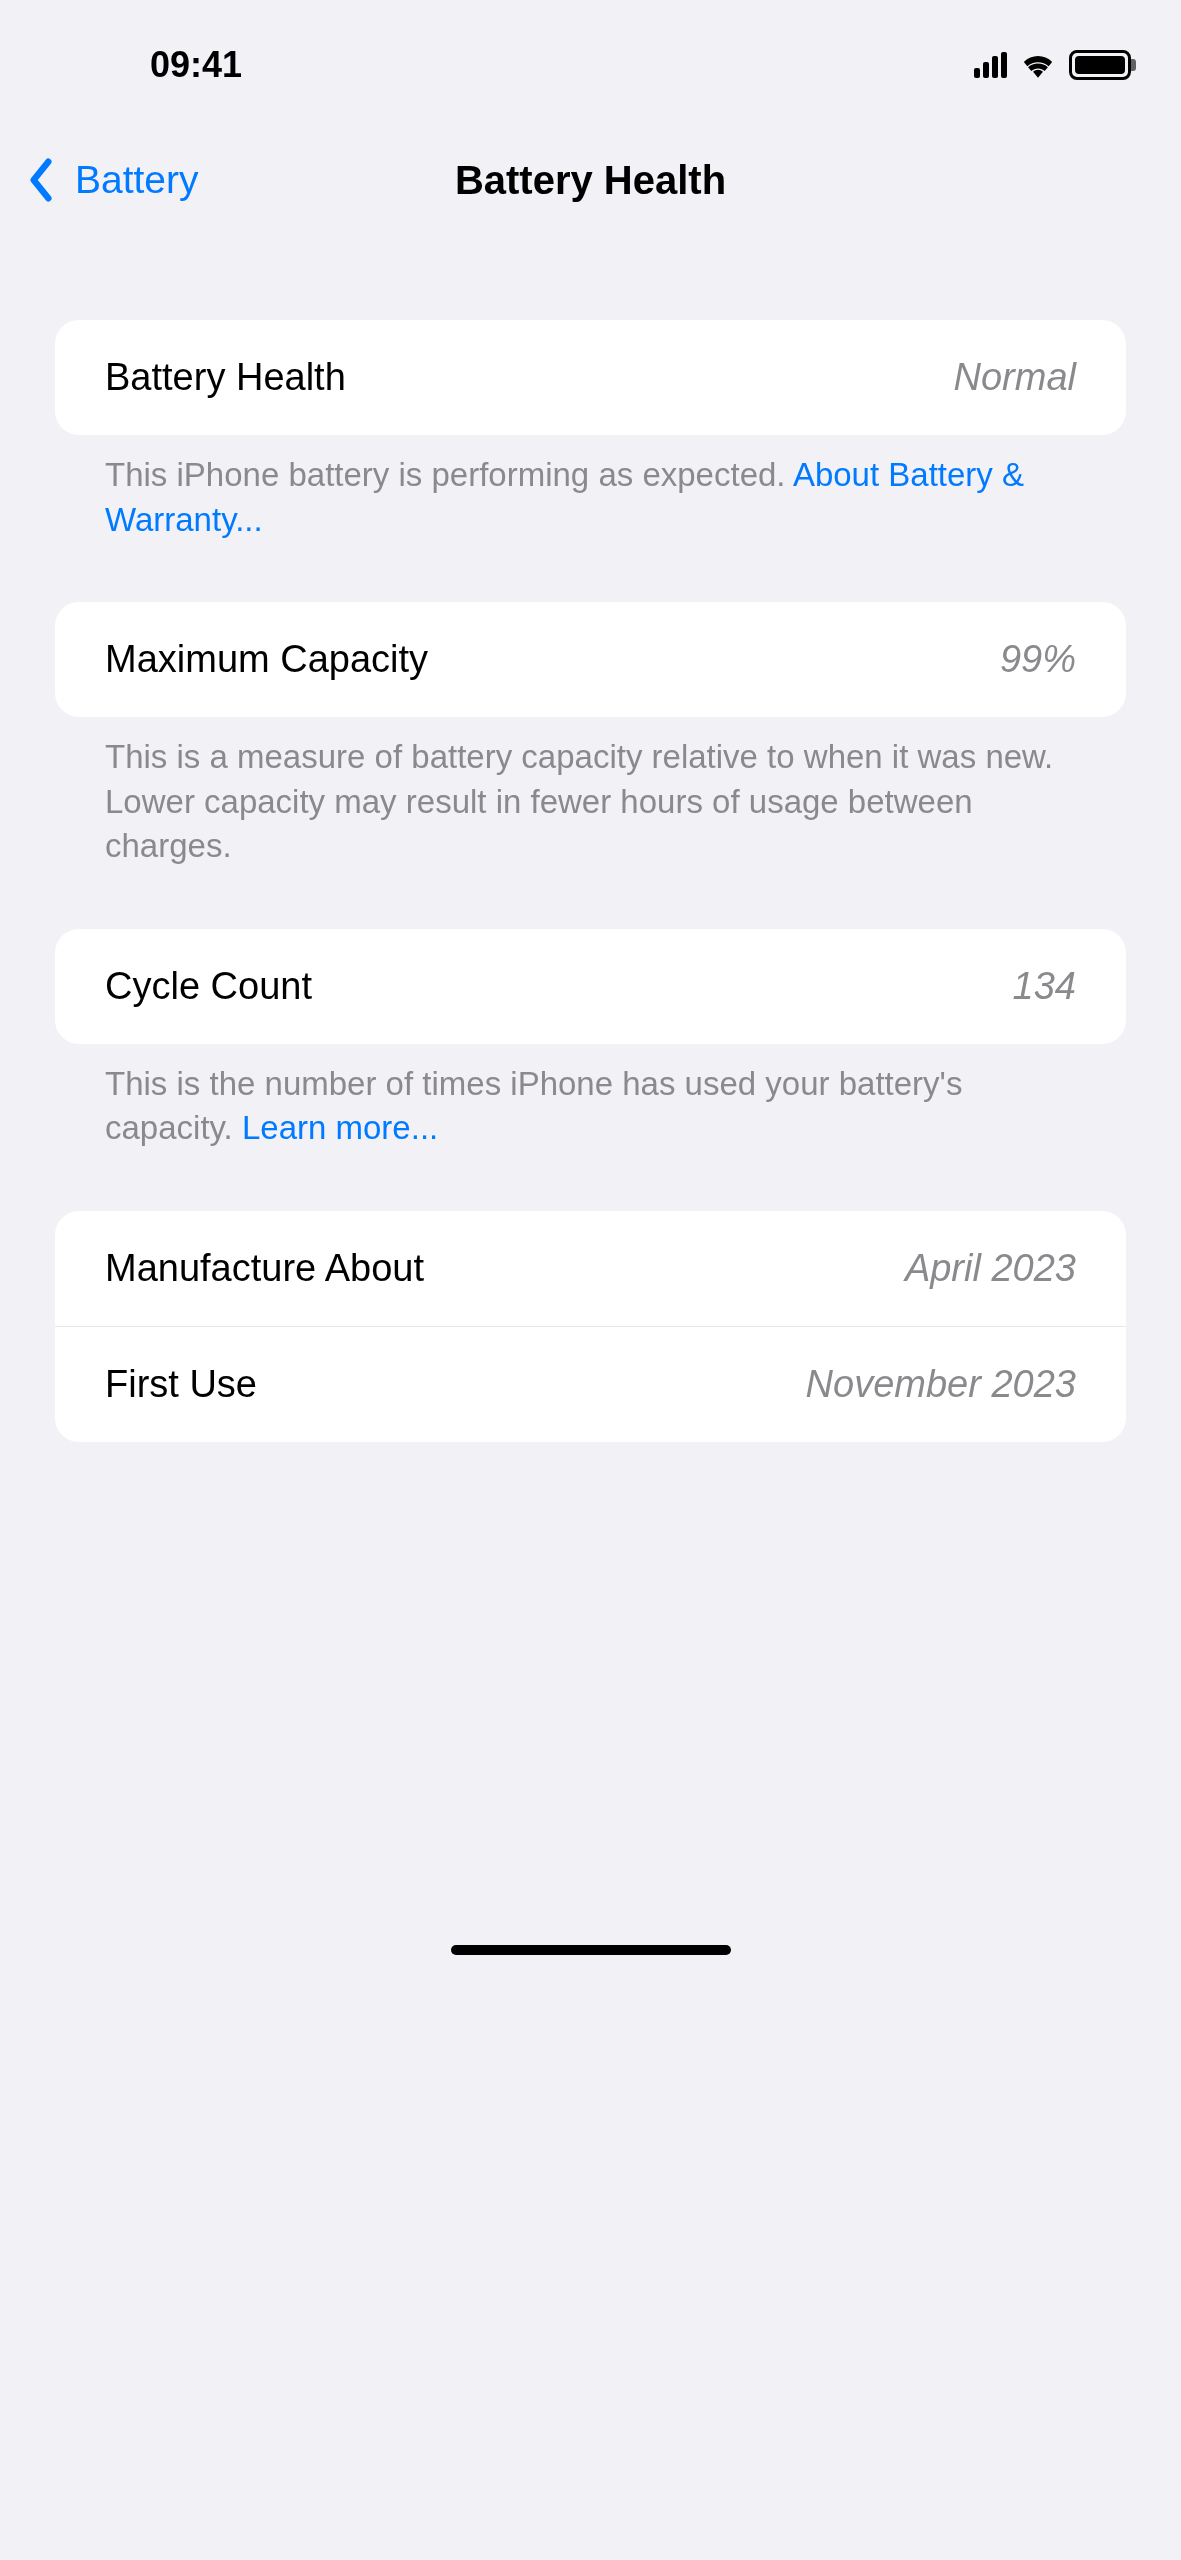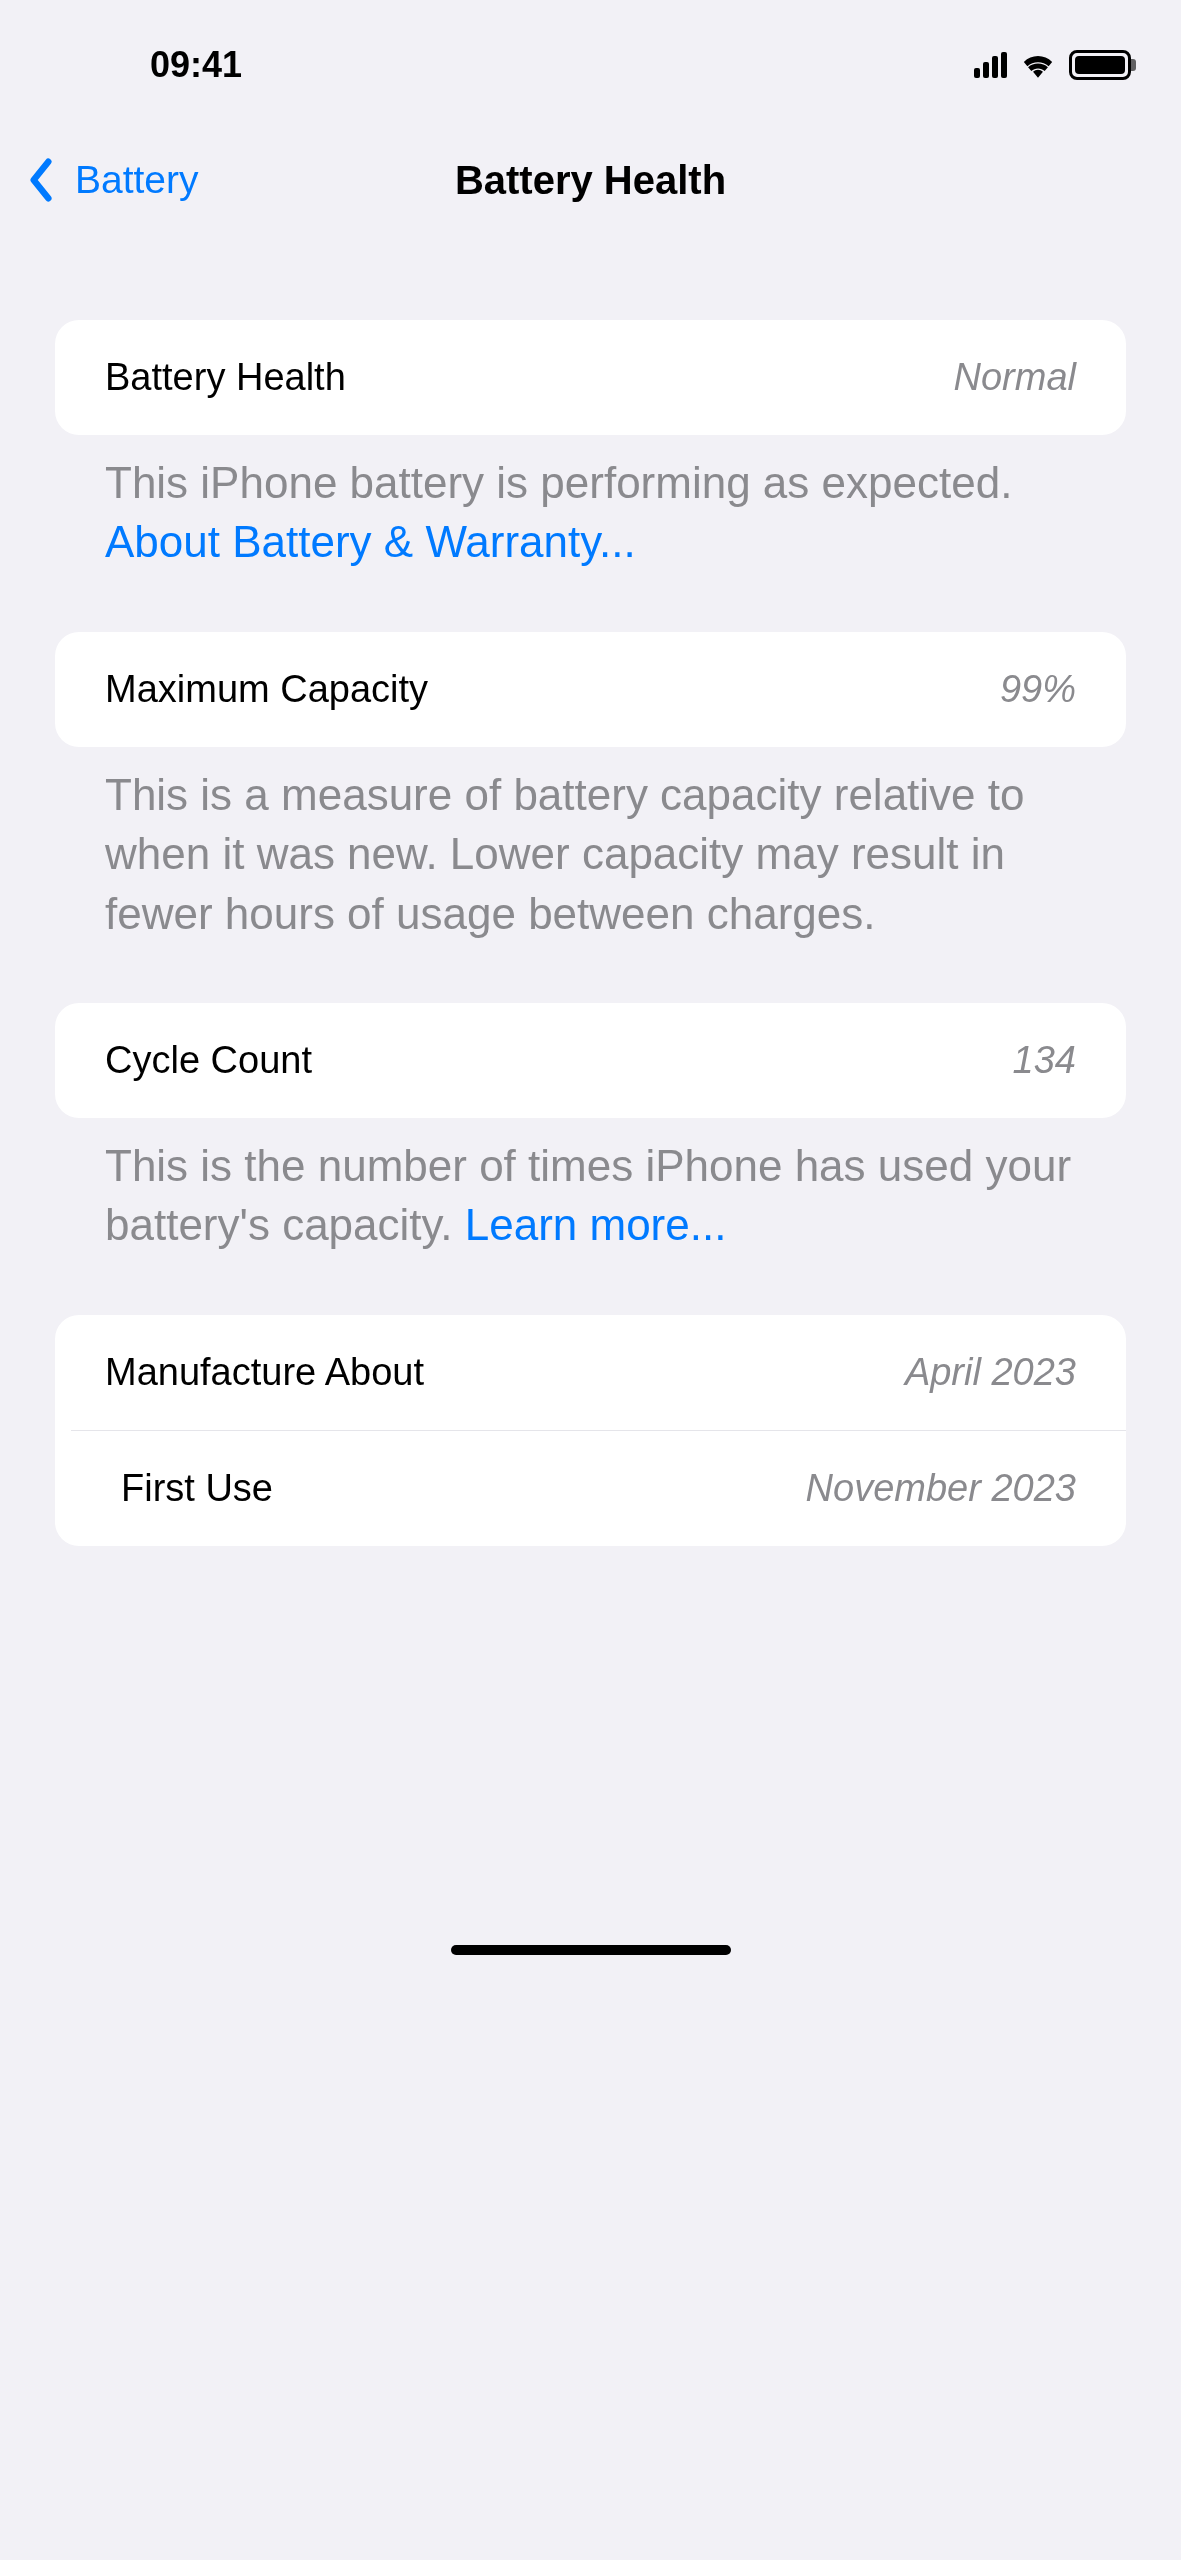--- a/index.html
+++ b/index.html
@@ -141,21 +141,21 @@
     .label {
       color: #000;
     }
     .value {
       color: #8a8a8e;
       font-style: italic;
     }
 
     .footer {
       padding: 18px 50px 0;
-      font-size: 44px;
+      font-size: 33px;
       line-height: 1.35;
       color: #8a8a8e;
     }
     .link {
       color: #007aff;
     }
 
     
     .home-indicator {
       position: absolute;
@@ -240,21 +240,21 @@
         <span>This is the number of times iPhone has used your battery's capacity. </span><span class="link">Learn more...</span>
       </div>
     </div>
 
     <div class="group">
       <div class="card">
         <div class="row">
           <span class="label">Manufacture About</span>
           <span class="value">April 2023</span>
         </div>
-        <div class="row divided" style="margin-left:16px;padding-left:50px;">
+        <div class="row divided" style="margin-left:0;padding-left:50px;">
           <span class="label">First Use</span>
           <span class="value">November 2023</span>
         </div>
       </div>
     </div>
 
   </div>
 
   <div class="home-indicator"></div>
 </div>

